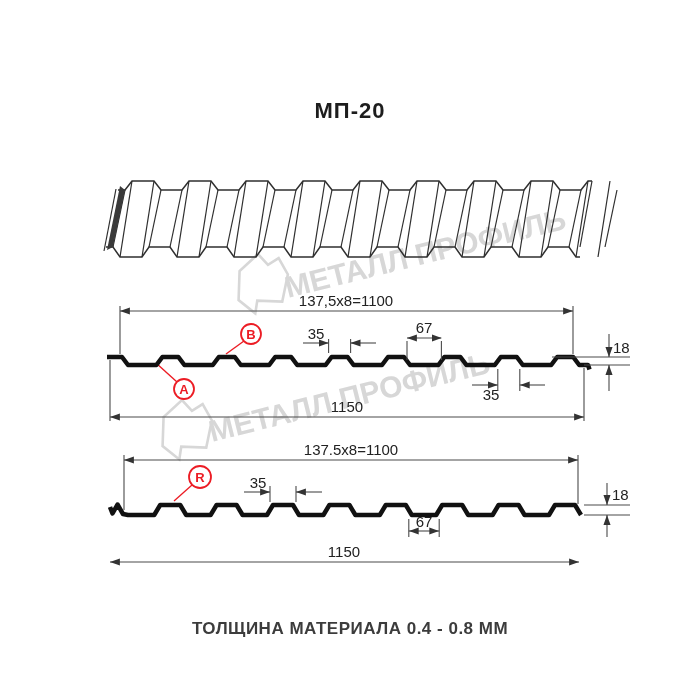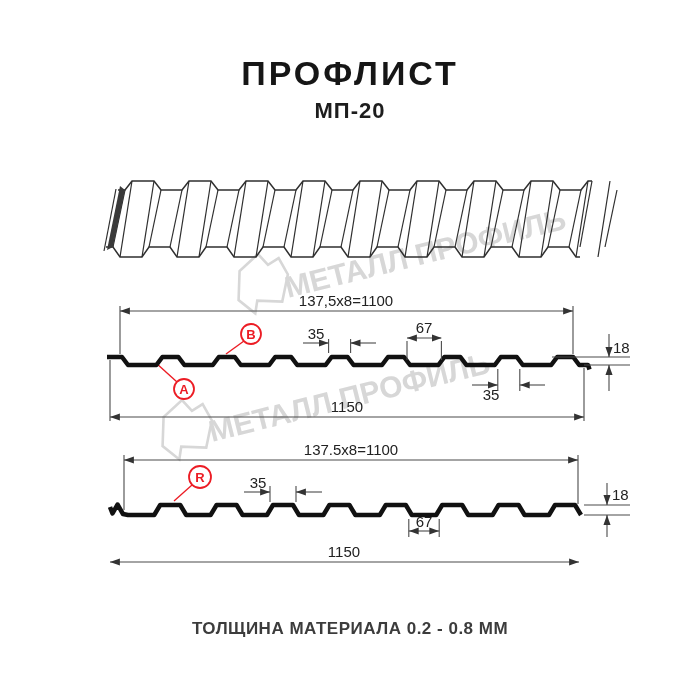--- a/index.html
+++ b/index.html
@@ -14,21 +14,20 @@
   svg{position:absolute;left:0;top:0;}
   text{font-family:"Liberation Sans",sans-serif;}
   .dimtxt{font-size:15px;fill:#222;}
   .wmtxt{font-size:30px;font-weight:bold;}
 </style>
 </head>
 <body>
 
 <div class="page">
 
-  <div class="title">ПРОФЛИСТ</div>
   <div class="subtitle">МП-20</div>
 
   <svg id="drawing" width="700" height="700" viewBox="0 0 700 700">
     <defs>
       <marker id="ah" viewBox="0 0 10 10" refX="10" refY="5" markerWidth="9" markerHeight="9" orient="auto-start-reverse">
         <path d="M0,1.4 L10,5 L0,8.6 Z" fill="#333"></path>
       </marker>
     </defs>
 
     <g>
@@ -148,14 +147,14 @@
         <line x1="124" y1="460" x2="578" y2="460" stroke="#4a4a4a" stroke-width="1.1" marker-start="url(#ah)" marker-end="url(#ah)"></line>
         <line x1="110" y1="562" x2="579" y2="562" stroke="#4a4a4a" stroke-width="1.1" marker-start="url(#ah)" marker-end="url(#ah)"></line>
         <line x1="408.8" y1="531" x2="439.2" y2="531" stroke="#4a4a4a" stroke-width="1.1" marker-start="url(#ah)" marker-end="url(#ah)"></line>
         <line x1="244" y1="492" x2="270" y2="492" stroke="#4a4a4a" stroke-width="1.1" marker-end="url(#ah)"></line>
         <line x1="322" y1="492" x2="296" y2="492" stroke="#4a4a4a" stroke-width="1.1" marker-end="url(#ah)"></line>
         <line x1="607" y1="483" x2="607" y2="505" stroke="#4a4a4a" stroke-width="1.1" marker-end="url(#ah)"></line>
         <line x1="607" y1="537" x2="607" y2="515" stroke="#4a4a4a" stroke-width="1.1" marker-end="url(#ah)"></line>
       </g>
   </svg>
 
-  <div class="footer">ТОЛЩИНА МАТЕРИАЛА 0.2 - 0.8 ММ</div>
+  <div class="footer">ТОЛЩИНА МАТЕРИАЛА 0.4 - 0.8 ММ</div>
 </div>
 
 </body></html>

